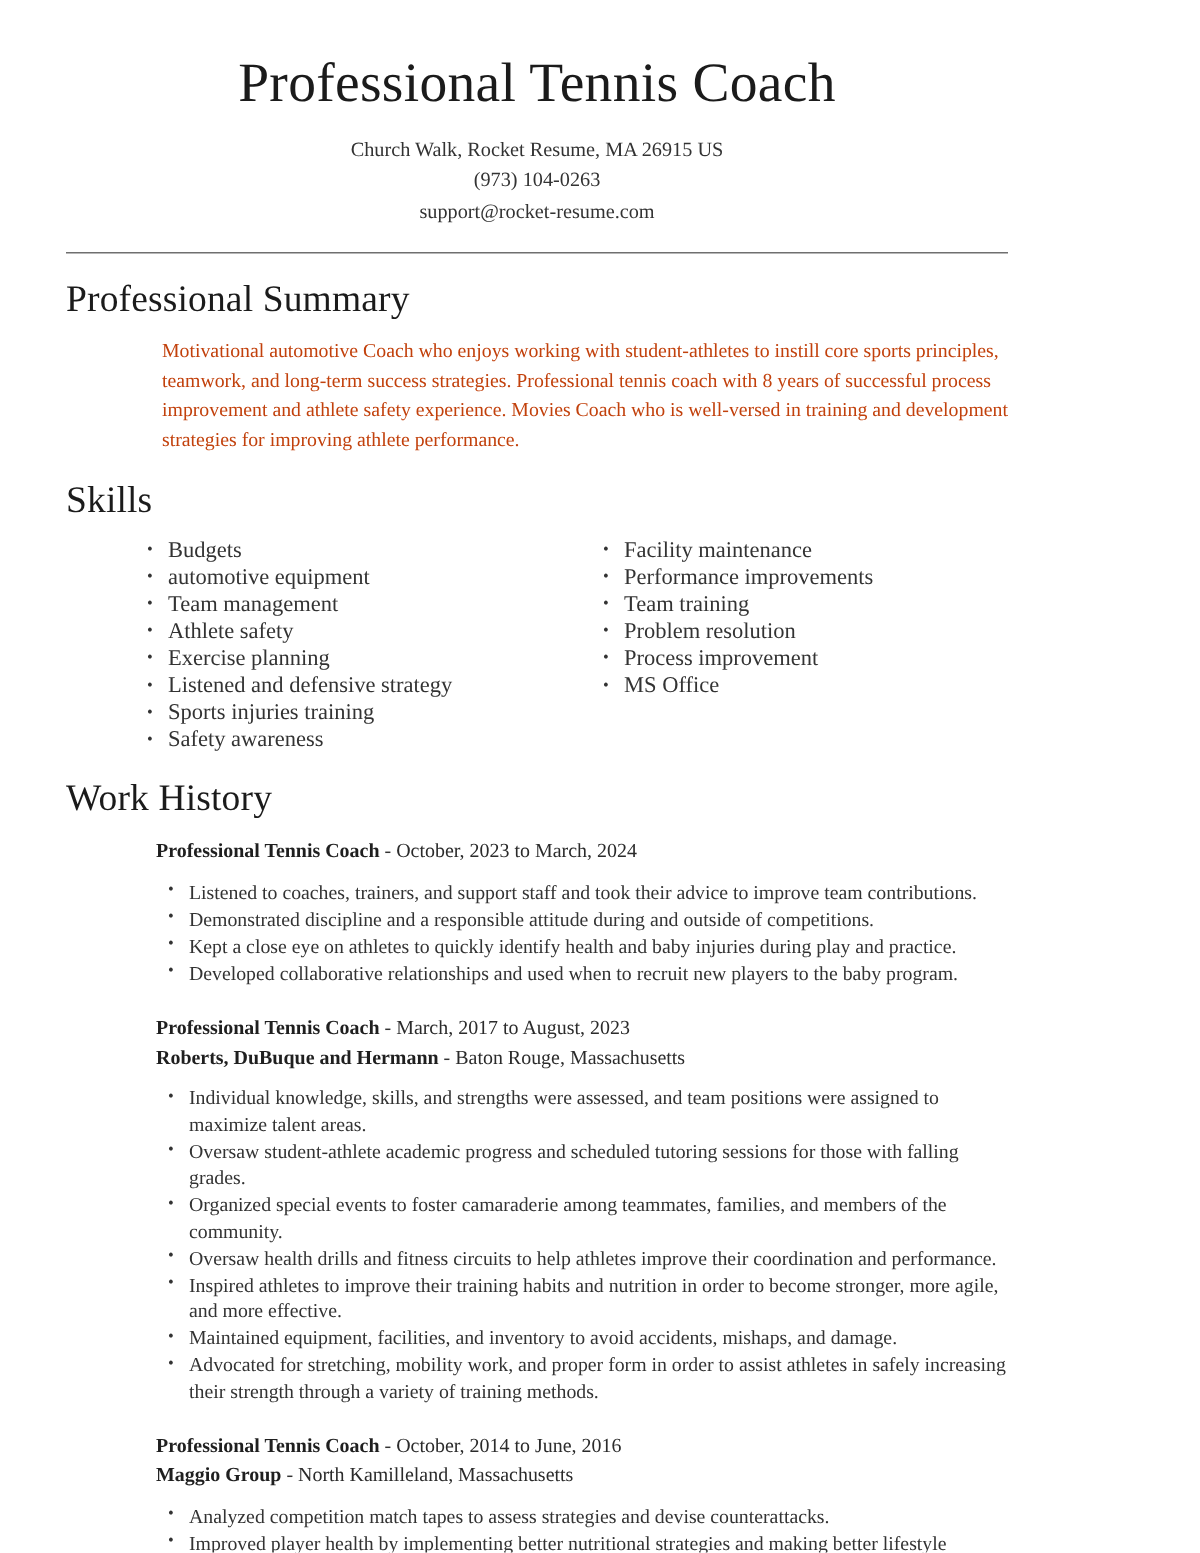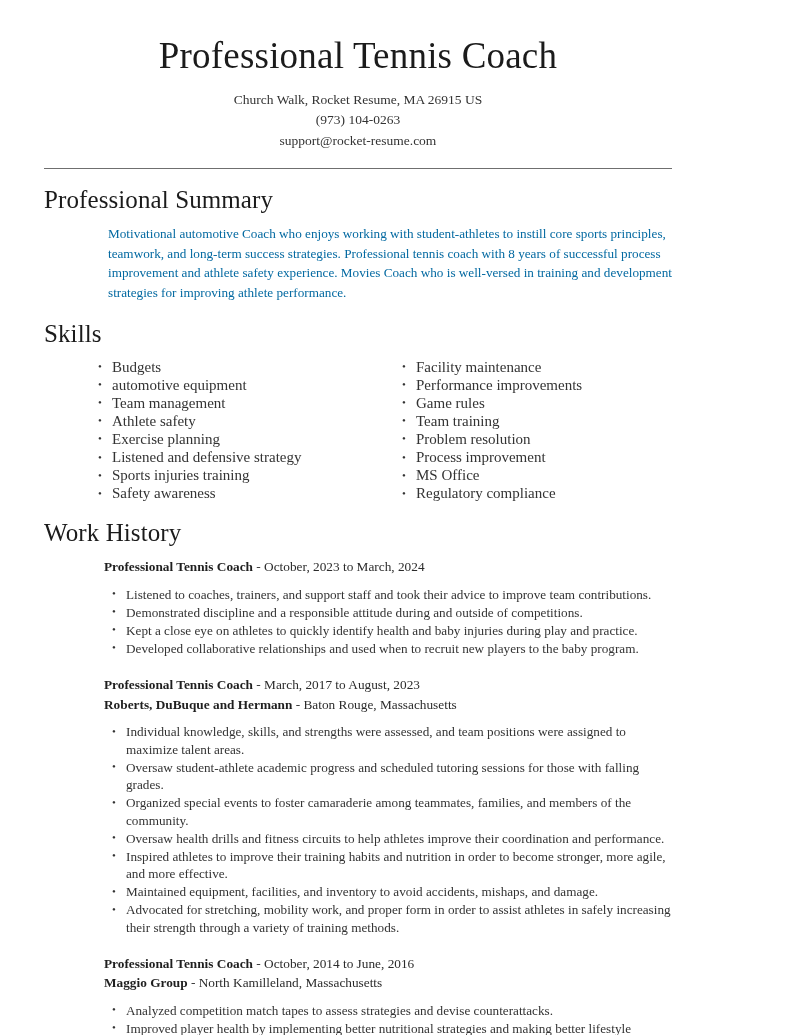--- a/index.html
+++ b/index.html
@@ -61,21 +61,21 @@
     letter-spacing: 0.1px;
   }
   .section-body {
     padding-left: 64px;
   }
 
   
   .summary-text {
     font-size: 13.2px;
     line-height: 19.6px;
-    color: #0369a1;
+    color: #c2410c;
     margin: 0;
     text-align: left;
   }
 
   
   .skills-wrap {
     display: flex;
     padding-left: 20px;
     margin-top: 2px;
   }
@@ -178,26 +178,24 @@
             <li>Exercise planning</li>
             <li>Listened and defensive strategy</li>
             <li>Sports injuries training</li>
             <li>Safety awareness</li>
           </ul>
       </div>
       <div class="skills-col">
         <ul id="skills-right">
             <li>Facility maintenance</li>
             <li>Performance improvements</li>
-            <li>Game rules</li>
             <li>Team training</li>
             <li>Problem resolution</li>
             <li>Process improvement</li>
             <li>MS Office</li>
-            <li>Regulatory compliance</li>
           </ul>
       </div>
     </div>
   </div>
 
   <div class="section">
     <h2 class="section-heading">Work History</h2>
     <div class="jobs" id="jobs">
         <div class="job">
           <div class="job-line"><span class="strong">Professional Tennis Coach</span><span class="sep"> - </span><span>October, 2023 to March, 2024</span></div>

